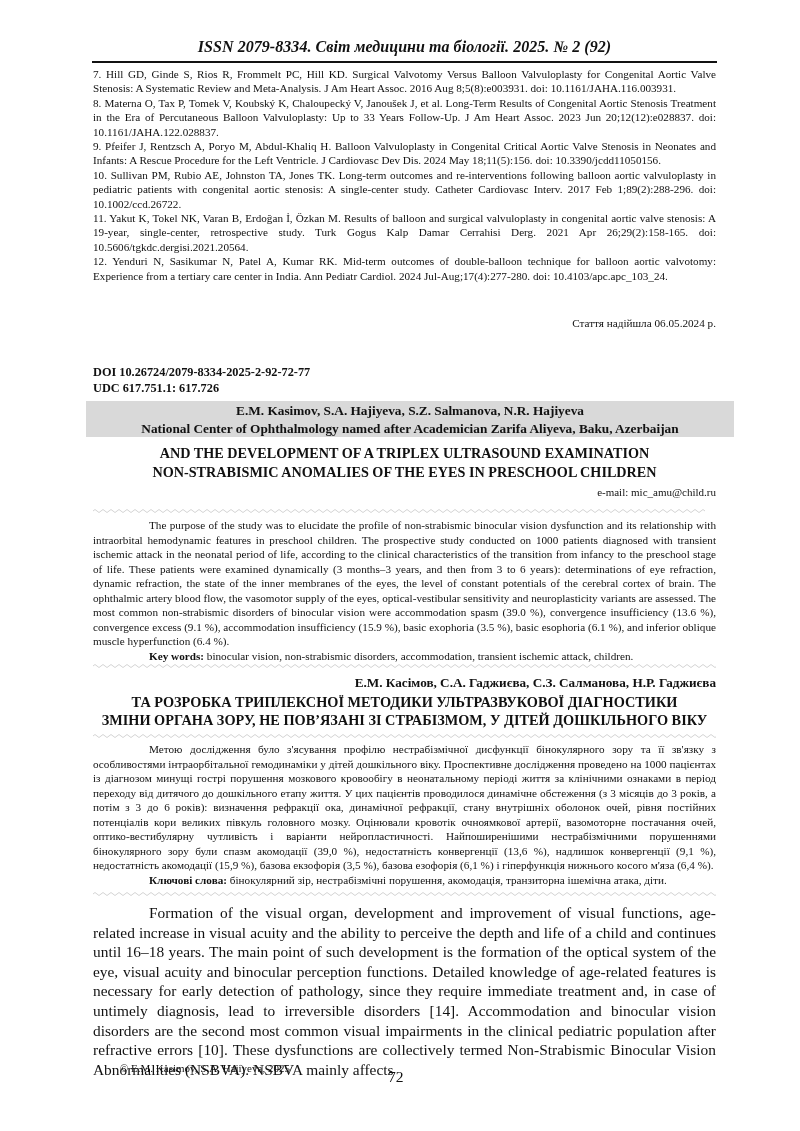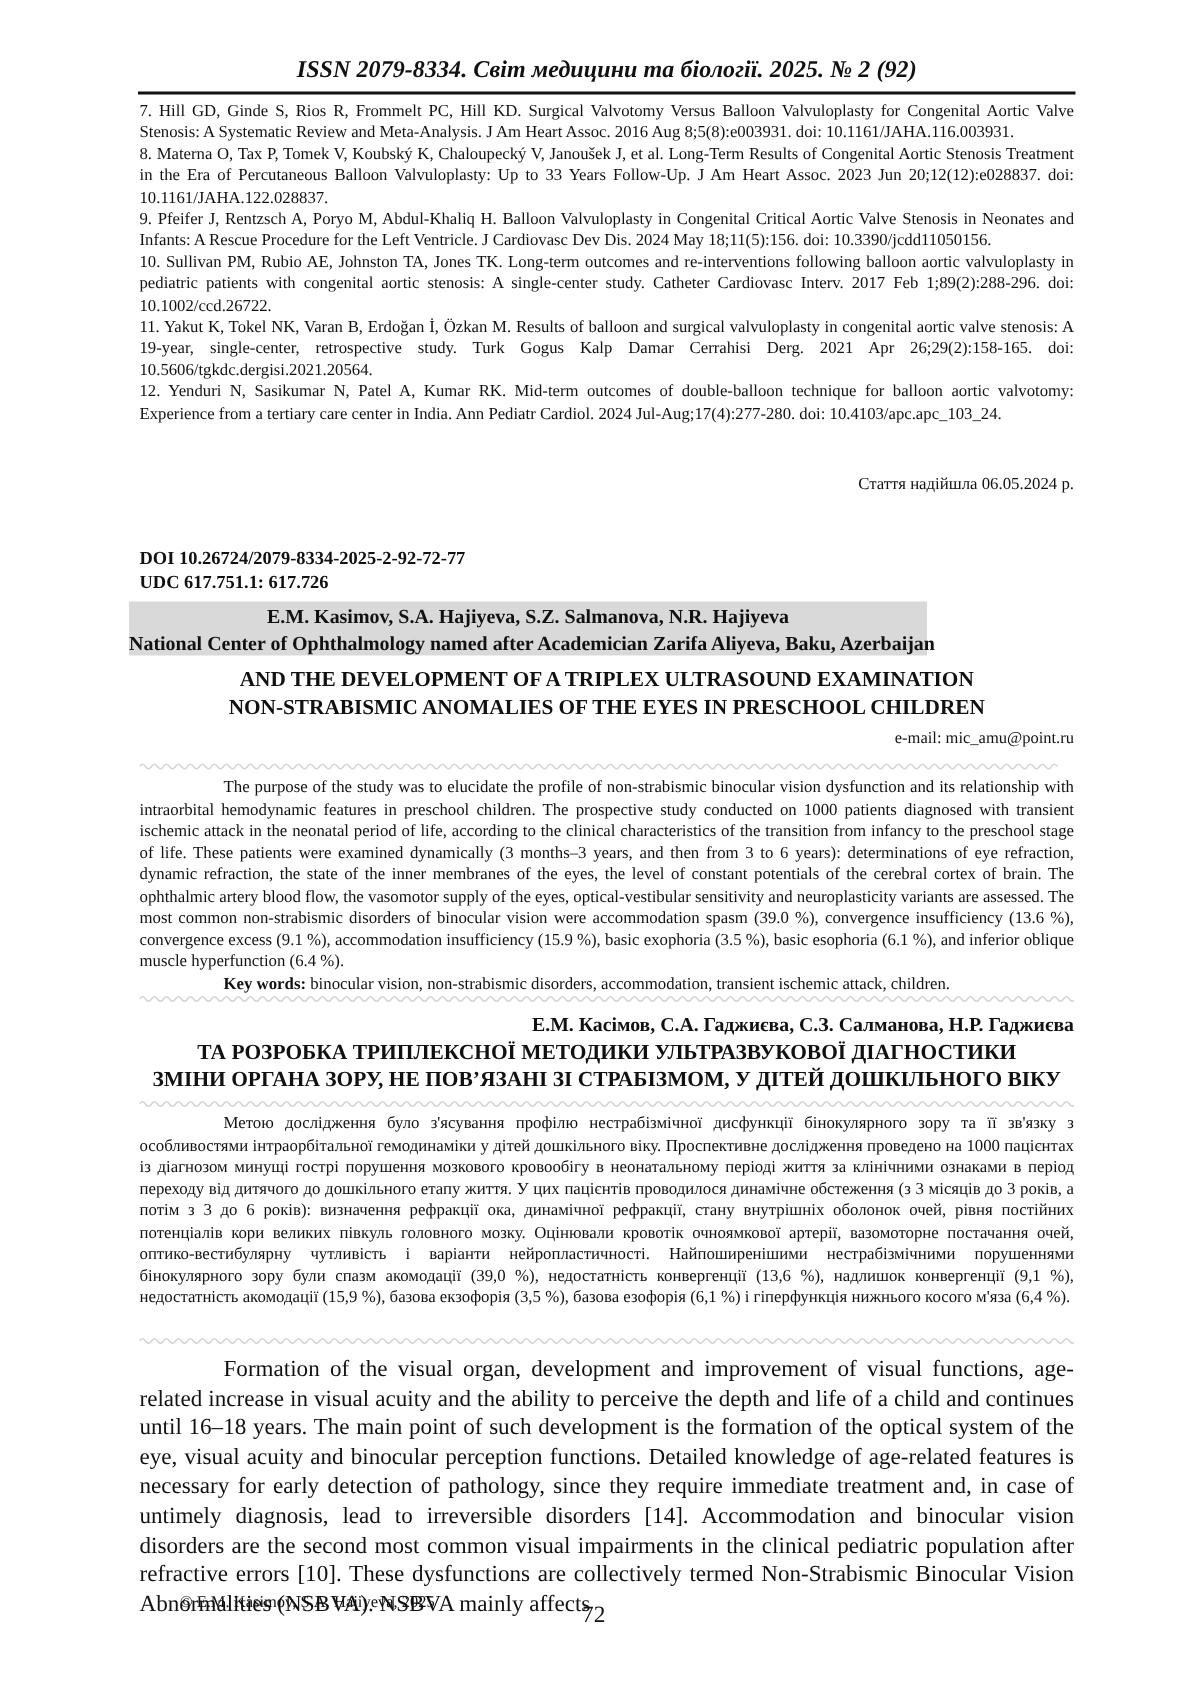--- a/index.html
+++ b/index.html
@@ -9,21 +9,21 @@
 
   .header-title { top: 38px; font-size: 16px; font-weight: bold; font-style: italic; letter-spacing: 0.05px; white-space: nowrap; text-align: center; }
   .header-rule { top: 61px; left: 92px; width: 625px; height: 2px; background: #111; }
 
   .refs { top: 67px; font-size: 11.15px; line-height: 14.4px; }
   .ref { text-align: justify; }
   .received { top: 317px; font-size: 11.2px; text-align: right; }
 
   .doi { top: 365px; font-size: 12.3px; font-weight: bold; line-height: 15.5px; }
 
-  .author-box { top: 401px; left: 86px; width: 532px; height: 36px; background: #d9d9d9; }
+  .author-box { top: 401px; left: 86px; width: 648px; height: 36px; background: #d9d9d9; }
   .author-box div { text-align: center; font-weight: bold; font-size: 13.3px; line-height: 17.5px; white-space: nowrap; }
   .author-box .a1 { padding-top: 1px; }
 
   .title-en { top: 444px; font-size: 14.2px; font-weight: bold; text-align: center; line-height: 18.5px; }
   .email { top: 486px; font-size: 11px; text-align: right; }
 
   .wavy { left: 93px; width: 623px; height: 6px; }
   .wavy svg { display: block; }
 
   .abstract { font-size: 11.2px; line-height: 14.55px; text-align: justify; }
@@ -64,21 +64,21 @@
 
 <div class="abs author-box">
   <div class="a1">E.M. Kasimov, S.A. Hajiyeva, S.Z. Salmanova, N.R. Hajiyeva</div>
   <div>National Center of Ophthalmology named after Academician Zarifa Aliyeva, Baku, Azerbaijan</div>
 </div>
 
 <div class="abs col title-en">
   <div>AND THE DEVELOPMENT OF A TRIPLEX ULTRASOUND EXAMINATION</div>
   <div>NON-STRABISMIC ANOMALIES OF THE EYES IN PRESCHOOL CHILDREN</div>
 </div>
-<div class="abs col email">e-mail: mic_amu@point.ru</div>
+<div class="abs col email">e-mail: mic_amu@child.ru</div>
 
 <div class="abs wavy" style="top:508px;">
   <svg width="623" height="6" viewBox="0 0 623 6" preserveAspectRatio="none">
       <path d="M0 3 q2 -3 4 0 t4 0 t4 0 t4 0 t4 0 t4 0 t4 0 t4 0 t4 0 t4 0 t4 0 t4 0 t4 0 t4 0 t4 0 t4 0 t4 0 t4 0 t4 0 t4 0 t4 0 t4 0 t4 0 t4 0 t4 0 t4 0 t4 0 t4 0 t4 0 t4 0 t4 0 t4 0 t4 0 t4 0 t4 0 t4 0 t4 0 t4 0 t4 0 t4 0 t4 0 t4 0 t4 0 t4 0 t4 0 t4 0 t4 0 t4 0 t4 0 t4 0 t4 0 t4 0 t4 0 t4 0 t4 0 t4 0 t4 0 t4 0 t4 0 t4 0 t4 0 t4 0 t4 0 t4 0 t4 0 t4 0 t4 0 t4 0 t4 0 t4 0 t4 0 t4 0 t4 0 t4 0 t4 0 t4 0 t4 0 t4 0 t4 0 t4 0 t4 0 t4 0 t4 0 t4 0 t4 0 t4 0 t4 0 t4 0 t4 0 t4 0 t4 0 t4 0 t4 0 t4 0 t4 0 t4 0 t4 0 t4 0 t4 0 t4 0 t4 0 t4 0 t4 0 t4 0 t4 0 t4 0 t4 0 t4 0 t4 0 t4 0 t4 0 t4 0 t4 0 t4 0 t4 0 t4 0 t4 0 t4 0 t4 0 t4 0 t4 0 t4 0 t4 0 t4 0 t4 0 t4 0 t4 0 t4 0 t4 0 t4 0 t4 0 t4 0 t4 0 t4 0 t4 0 t4 0 t4 0 t4 0 t4 0 t4 0 t4 0 t4 0 t4 0 t4 0 t4 0 t4 0 t4 0 t4 0 t4 0 t4 0 t4 0 t4 0 t4 0" fill="none" stroke="#d4d4d4" stroke-width="1"></path>
     </svg>
 </div>
 
 <div class="abs col abstract abstract-en">
   <p>The purpose of the study was to elucidate the profile of non-strabismic binocular vision dysfunction and its relationship with intraorbital hemodynamic features in preschool children. The prospective study conducted on 1000 patients diagnosed with transient ischemic attack in the neonatal period of life, according to the clinical characteristics of the transition from infancy to the preschool stage of life. These patients were examined dynamically (3 months–3 years, and then from 3 to 6 years): determinations of eye refraction, dynamic refraction, the state of the inner membranes of the eyes, the level of constant potentials of the cerebral cortex of brain. The ophthalmic artery blood flow, the vasomotor supply of the eyes, optical-vestibular sensitivity and neuroplasticity variants are assessed. The most common non-strabismic disorders of binocular vision were accommodation spasm (39.0 %), convergence insufficiency (13.6 %), convergence excess (9.1 %), accommodation insufficiency (15.9 %), basic exophoria (3.5 %), basic esophoria (6.1 %), and inferior oblique muscle hyperfunction (6.4 %).</p>
   <p class="kw"><b>Key words:</b><span> binocular vision, non-strabismic disorders, accommodation, transient ischemic attack, children.</span></p>
@@ -97,20 +97,21 @@
 </div>
 
 <div class="abs wavy" style="top:733px;">
   <svg width="623" height="6" viewBox="0 0 623 6" preserveAspectRatio="none">
       <path d="M0 3 q2 -3 4 0 t4 0 t4 0 t4 0 t4 0 t4 0 t4 0 t4 0 t4 0 t4 0 t4 0 t4 0 t4 0 t4 0 t4 0 t4 0 t4 0 t4 0 t4 0 t4 0 t4 0 t4 0 t4 0 t4 0 t4 0 t4 0 t4 0 t4 0 t4 0 t4 0 t4 0 t4 0 t4 0 t4 0 t4 0 t4 0 t4 0 t4 0 t4 0 t4 0 t4 0 t4 0 t4 0 t4 0 t4 0 t4 0 t4 0 t4 0 t4 0 t4 0 t4 0 t4 0 t4 0 t4 0 t4 0 t4 0 t4 0 t4 0 t4 0 t4 0 t4 0 t4 0 t4 0 t4 0 t4 0 t4 0 t4 0 t4 0 t4 0 t4 0 t4 0 t4 0 t4 0 t4 0 t4 0 t4 0 t4 0 t4 0 t4 0 t4 0 t4 0 t4 0 t4 0 t4 0 t4 0 t4 0 t4 0 t4 0 t4 0 t4 0 t4 0 t4 0 t4 0 t4 0 t4 0 t4 0 t4 0 t4 0 t4 0 t4 0 t4 0 t4 0 t4 0 t4 0 t4 0 t4 0 t4 0 t4 0 t4 0 t4 0 t4 0 t4 0 t4 0 t4 0 t4 0 t4 0 t4 0 t4 0 t4 0 t4 0 t4 0 t4 0 t4 0 t4 0 t4 0 t4 0 t4 0 t4 0 t4 0 t4 0 t4 0 t4 0 t4 0 t4 0 t4 0 t4 0 t4 0 t4 0 t4 0 t4 0 t4 0 t4 0 t4 0 t4 0 t4 0 t4 0 t4 0 t4 0 t4 0 t4 0 t4 0 t4 0 t4 0 t4 0 t4 0 t4 0 t4 0 t4 0 t4 0 t4 0 t4 0 t4 0" fill="none" stroke="#d4d4d4" stroke-width="1"></path>
     </svg>
 </div>
 
 <div class="abs col abstract abstract-uk">
   <p>Метою дослідження було з'ясування профілю нестрабізмічної дисфункції бінокулярного зору та її зв'язку з особливостями інтраорбітальної гемодинаміки у дітей дошкільного віку. Проспективне дослідження проведено на 1000 пацієнтах із діагнозом минущі гострі порушення мозкового кровообігу в неонатальному періоді життя за клінічними ознаками в період переходу від дитячого до дошкільного етапу життя. У цих пацієнтів проводилося динамічне обстеження (з 3 місяців до 3 років, а потім з 3 до 6 років): визначення рефракції ока, динамічної рефракції, стану внутрішніх оболонок очей, рівня постійних потенціалів кори великих півкуль головного мозку. Оцінювали кровотік очноямкової артерії, вазомоторне постачання очей, оптико-вестибулярну чутливість і варіанти нейропластичності. Найпоширенішими нестрабізмічними порушеннями бінокулярного зору були спазм акомодації (39,0 %), недостатність конвергенції (13,6 %), надлишок конвергенції (9,1 %), недостатність акомодації (15,9 %), базова екзофорія (3,5 %), базова езофорія (6,1 %) і гіперфункція нижнього косого м'яза (6,4 %).</p>
+  <p class="kw"><b>Ключові слова:</b><span> бінокулярний зір, нестрабізмічні порушення, акомодація, транзиторна ішемічна атака, діти.</span></p>
 </div>
 
 <div class="abs wavy" style="top:891px;">
   <svg width="623" height="6" viewBox="0 0 623 6" preserveAspectRatio="none">
       <path d="M0 3 q2 -3 4 0 t4 0 t4 0 t4 0 t4 0 t4 0 t4 0 t4 0 t4 0 t4 0 t4 0 t4 0 t4 0 t4 0 t4 0 t4 0 t4 0 t4 0 t4 0 t4 0 t4 0 t4 0 t4 0 t4 0 t4 0 t4 0 t4 0 t4 0 t4 0 t4 0 t4 0 t4 0 t4 0 t4 0 t4 0 t4 0 t4 0 t4 0 t4 0 t4 0 t4 0 t4 0 t4 0 t4 0 t4 0 t4 0 t4 0 t4 0 t4 0 t4 0 t4 0 t4 0 t4 0 t4 0 t4 0 t4 0 t4 0 t4 0 t4 0 t4 0 t4 0 t4 0 t4 0 t4 0 t4 0 t4 0 t4 0 t4 0 t4 0 t4 0 t4 0 t4 0 t4 0 t4 0 t4 0 t4 0 t4 0 t4 0 t4 0 t4 0 t4 0 t4 0 t4 0 t4 0 t4 0 t4 0 t4 0 t4 0 t4 0 t4 0 t4 0 t4 0 t4 0 t4 0 t4 0 t4 0 t4 0 t4 0 t4 0 t4 0 t4 0 t4 0 t4 0 t4 0 t4 0 t4 0 t4 0 t4 0 t4 0 t4 0 t4 0 t4 0 t4 0 t4 0 t4 0 t4 0 t4 0 t4 0 t4 0 t4 0 t4 0 t4 0 t4 0 t4 0 t4 0 t4 0 t4 0 t4 0 t4 0 t4 0 t4 0 t4 0 t4 0 t4 0 t4 0 t4 0 t4 0 t4 0 t4 0 t4 0 t4 0 t4 0 t4 0 t4 0 t4 0 t4 0 t4 0 t4 0 t4 0 t4 0 t4 0 t4 0 t4 0 t4 0 t4 0 t4 0 t4 0 t4 0 t4 0 t4 0 t4 0 t4 0 t4 0 t4 0 t4 0" fill="none" stroke="#d4d4d4" stroke-width="1"></path>
     </svg>
 </div>
 
 <div class="abs col body-text">
   <p>Formation of the visual organ, development and improvement of visual functions, age-related increase in visual acuity and the ability to perceive the depth and life of a child and continues until 16–18 years. The main point of such development is the formation of the optical system of the eye, visual acuity and binocular perception functions. Detailed knowledge of age-related features is necessary for early detection of pathology, since they require immediate treatment and, in case of untimely diagnosis, lead to irreversible disorders [14]. Accommodation and binocular vision disorders are the second most common visual impairments in the clinical pediatric population after refractive errors [10]. These dysfunctions are collectively termed Non-Strabismic Binocular Vision Abnormalities (NSBVA). NSBVA mainly affects</p>

